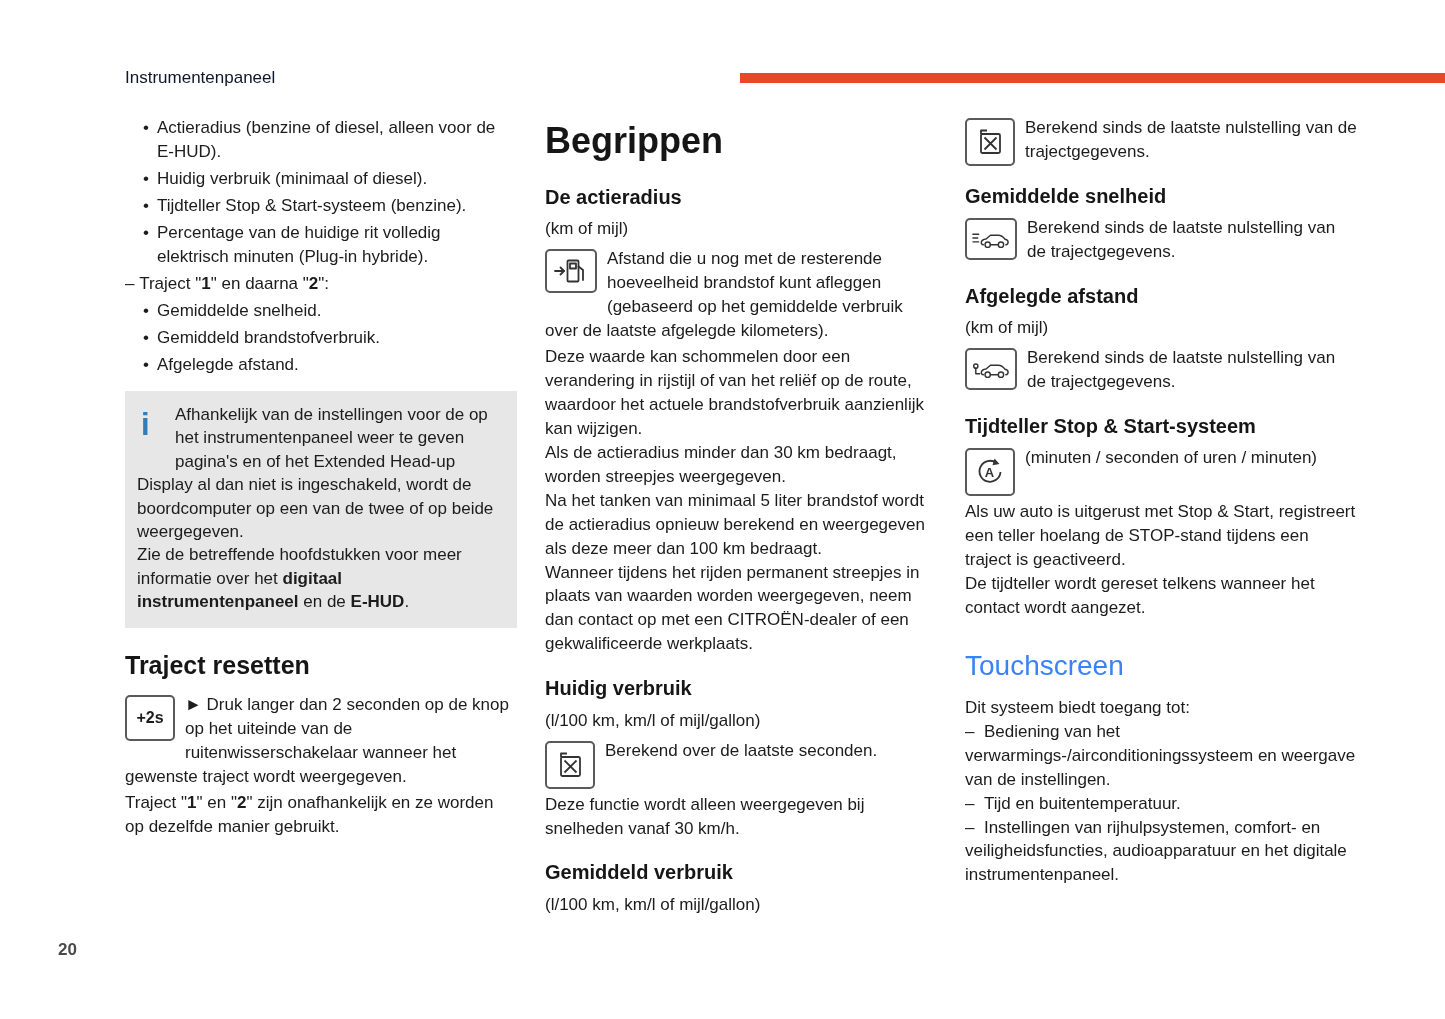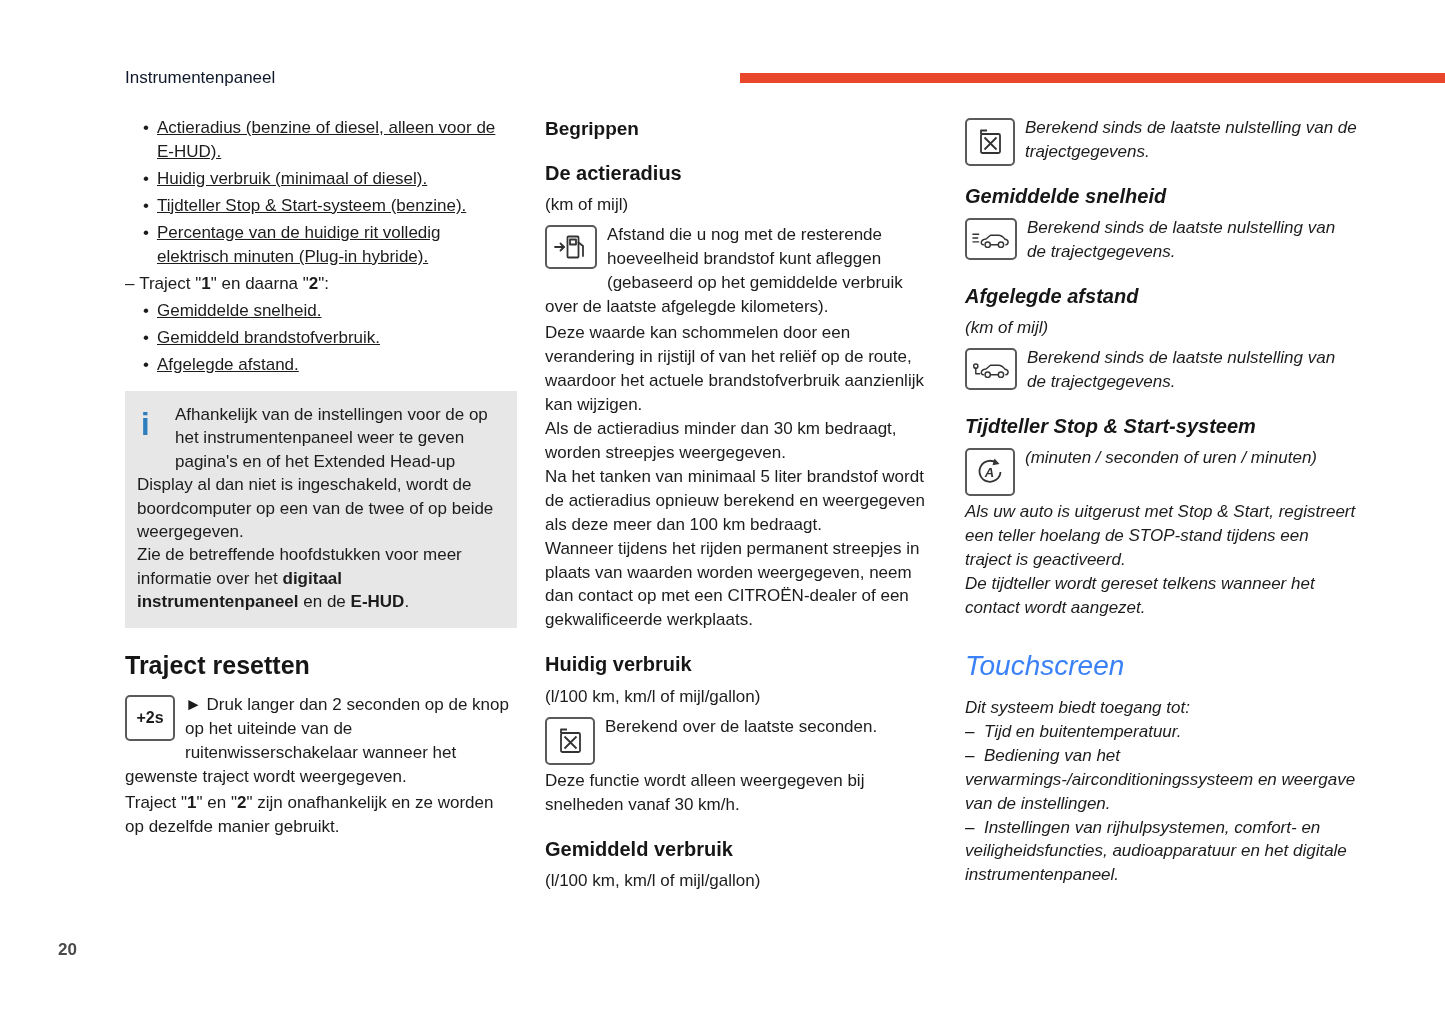--- a/index.html
+++ b/index.html
@@ -9,31 +9,31 @@
     font-family:"Liberation Sans", sans-serif;
     font-size:17px;line-height:1.41;
   }
   .header-label{position:absolute;left:125px;top:66px;font-size:17px;color:#0f172a;}
   .accent-bar{position:absolute;left:740px;width:705px;top:73px;height:10px;background:#e8472c;}
   .page-number{position:absolute;left:58px;top:938px;font-weight:bold;color:#4a4a4a;}
 
   .col{position:absolute;top:116px;width:392px;}
   .col1{left:125px;}
   .col2{left:545px;}
-  .col3{left:965px;font-style:italic;}
+  .col3{left:965px;}
 
   p{margin:0;}
-  .h-xl{margin:0 0 16px;font-size:19px;font-weight:bold;color:#161616;}
+  .h-xl{margin:0 0 16px;font-size:36px;font-weight:bold;color:#161616;}
   .h-lg{margin:20px 0 10px;font-size:25px;font-weight:bold;color:#161616;clear:both;}
   h3{margin:18px 0 6px;font-size:20px;font-weight:bold;color:#161616;clear:both;}
   .h-touch{margin:26px 0 10px;font-size:28px;font-weight:normal;color:#3b82f6;clear:both;}
   .unit{margin:0 0 6px;}
 
   ul.bullets{list-style:none;margin:0;padding:0 0 0 18px;}
-  ul.bullets li{position:relative;padding-left:14px;margin:0 0 3px;text-decoration:underline;}
+  ul.bullets li{position:relative;padding-left:14px;margin:0 0 3px;}
   ul.bullets li::before{content:"•";position:absolute;left:0;top:0;}
 
   .dash-line{margin:2px 0 3px;}
   .dash-line::before{content:"\2013\a0 ";}
   .dash-item::before{content:"\2013\a0\a0";}
 
   .info-box{background:#e7e7e7;margin:14px 0 0;padding:12px 14px 14px 12px;line-height:1.38;}
   .info-icon{float:left;width:34px;height:52px;font-size:31px;line-height:44px;font-weight:bold;
              color:#2e7dbc;text-align:left;padding-left:4px;}
 
@@ -185,18 +185,18 @@
         <text x="14.5" y="20" font-size="13" font-weight="bold" text-anchor="middle" fill="#333" font-family="Liberation Sans, sans-serif">A</text>
       </svg>
     </span>
     <p>(minuten / seconden of uren / minuten)</p>
   </div>
   <p class="clear">Als uw auto is uitgerust met Stop &amp; Start, registreert een teller hoelang de STOP-stand tijdens een traject is geactiveerd.</p>
   <p>De tijdteller wordt gereset telkens wanneer het contact wordt aangezet.</p>
 
   <h2 class="h-touch">Touchscreen</h2>
   <p>Dit systeem biedt toegang tot:</p>
+  <p class="dash-item">Bediening van het verwarmings-/airconditioningssysteem en weergave van de instellingen.</p>
   <p class="dash-item">Tijd en buitentemperatuur.</p>
-  <p class="dash-item">Bediening van het verwarmings-/airconditioningssysteem en weergave van de instellingen.</p>
   <p class="dash-item">Instellingen van rijhulpsystemen, comfort- en veiligheidsfuncties, audioapparatuur en het digitale instrumentenpaneel.</p>
 </div>
 
 <div class="page-number">20</div>
 
 </body></html>

